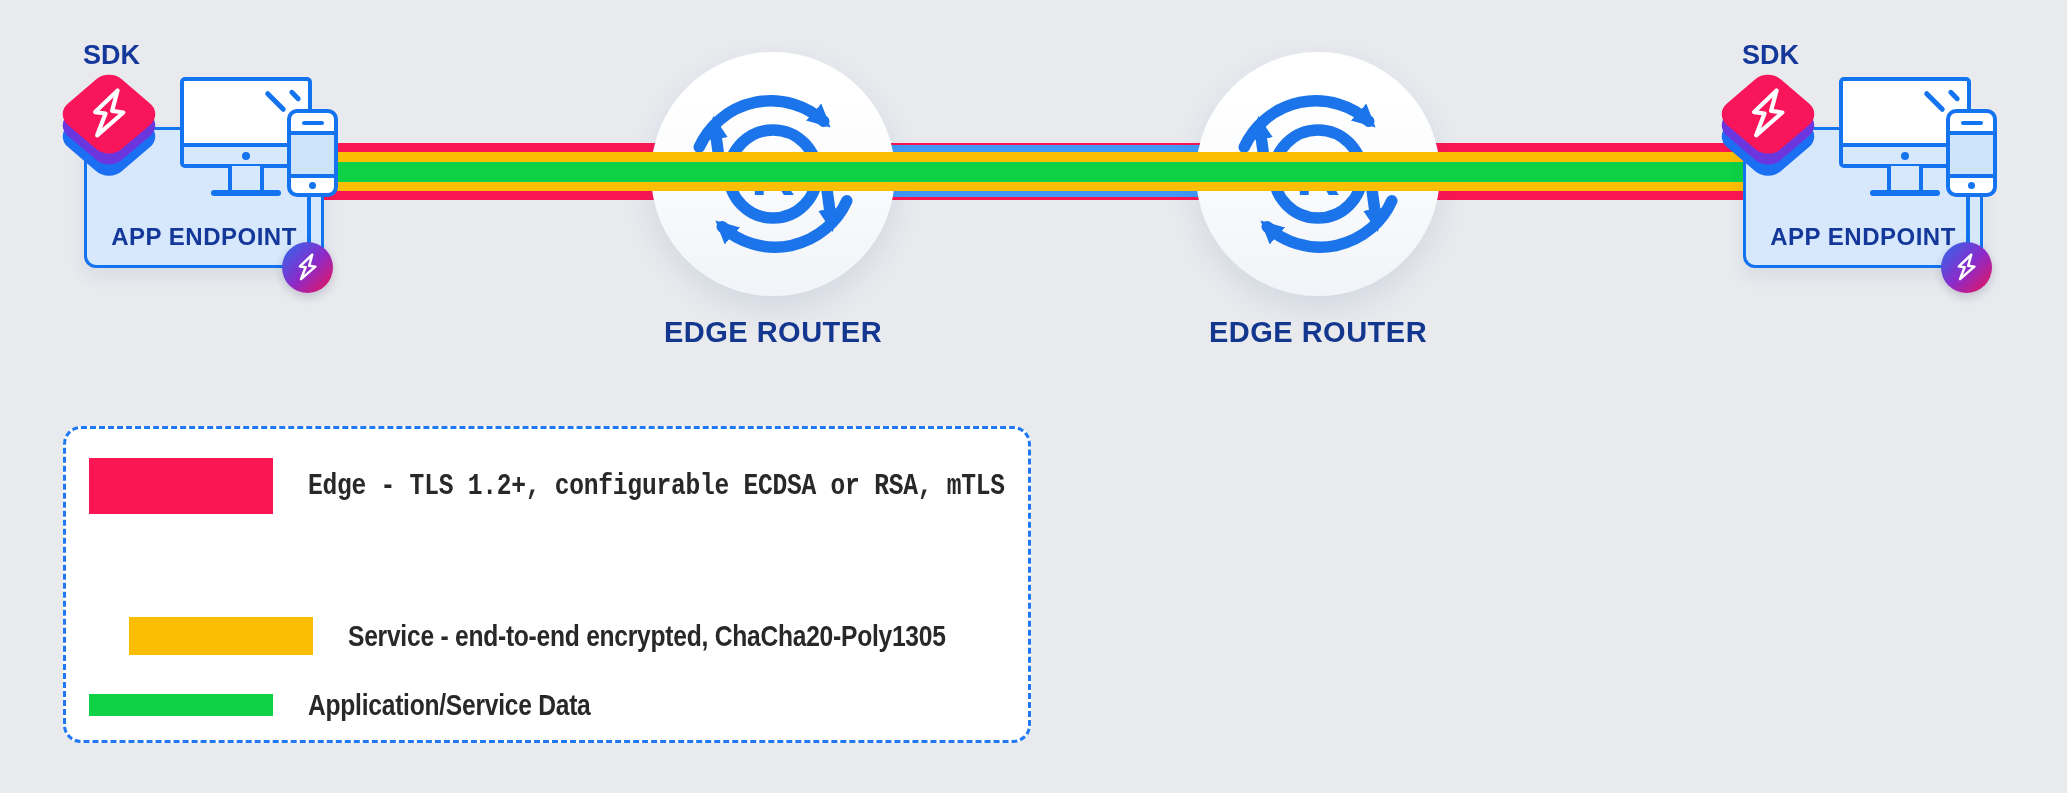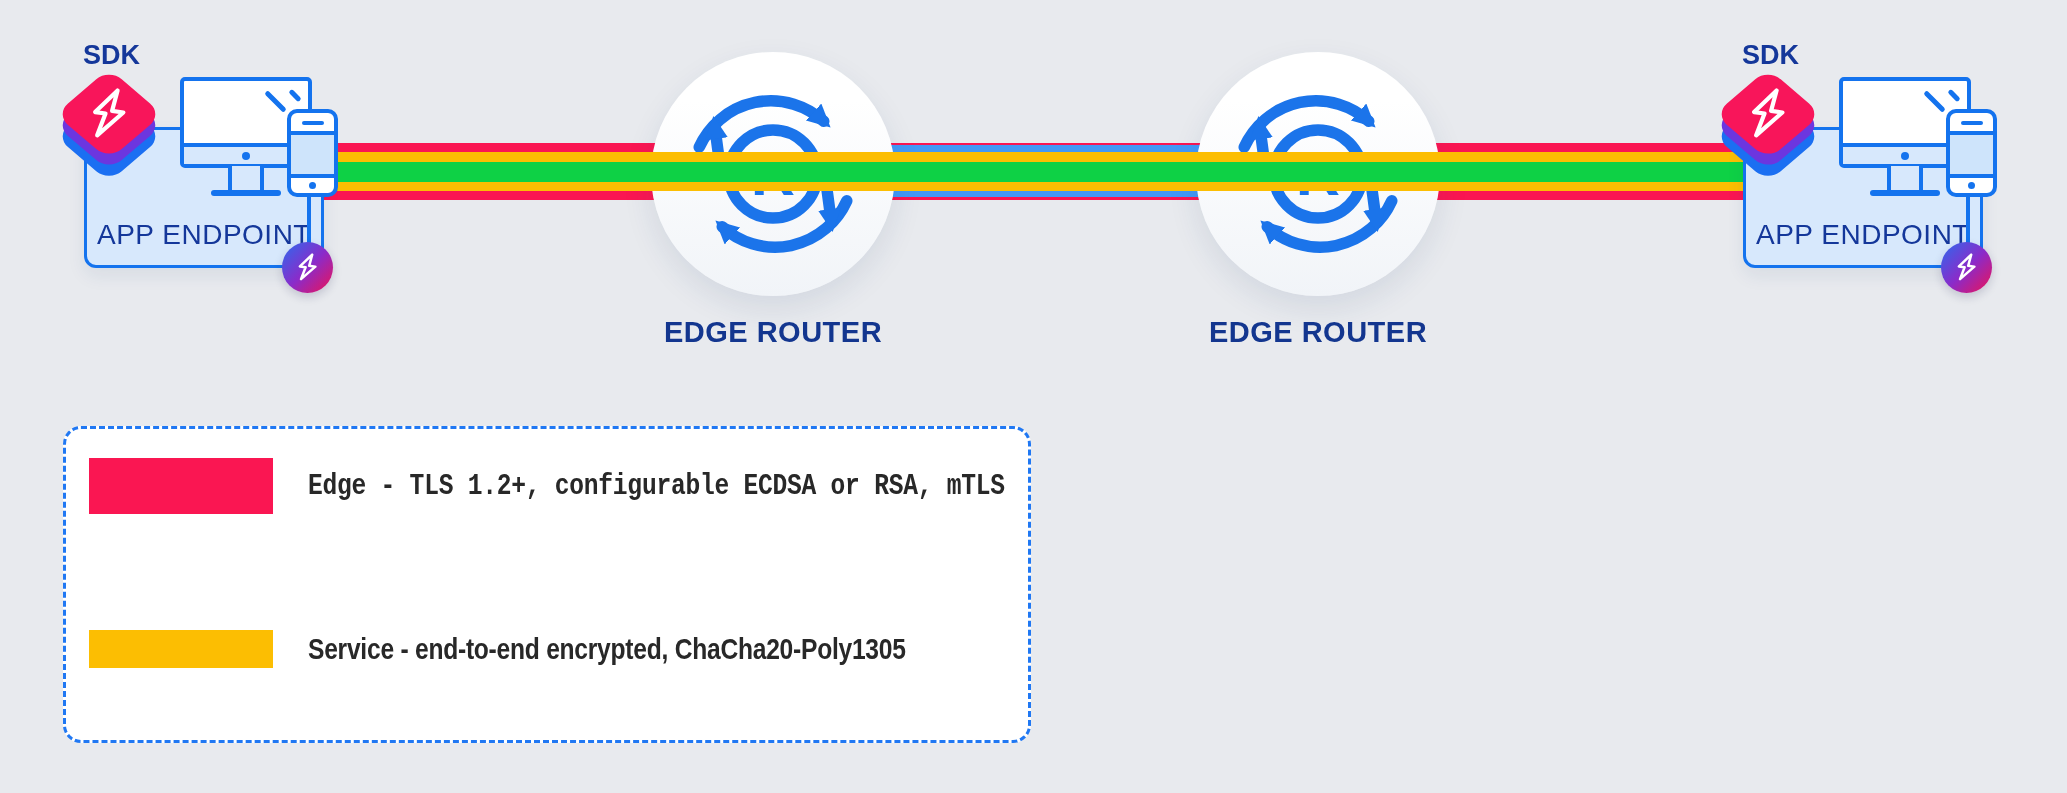--- a/index.html
+++ b/index.html
@@ -33,21 +33,21 @@
   .router-label.right{left:1196px;}
 
   
   .endpoint{position:absolute;top:0;width:0;height:0;z-index:5;color:#1473ee;}
   .endpoint.left{left:0;}
   .endpoint.right{left:1659px;}
   .ep-box{position:absolute;left:84px;top:127px;width:240px;height:141px;
           background:#d7e8fc;border:3px solid currentColor;border-radius:12px;
           box-sizing:border-box;z-index:1;box-shadow:0 8px 18px rgba(30,60,110,.08);}
   .ep-box-label{position:absolute;left:0;right:0;bottom:14px;text-align:center;
-          font-size:28px;font-weight:400;color:#14379a;letter-spacing:.5px;}
+          font-size:24px;font-weight:700;color:#14379a;letter-spacing:.5px;}
   .sdk-label{position:absolute;left:83px;top:40px;font-size:27px;font-weight:600;
           color:#14379a;z-index:4;}
   .connector{position:absolute;left:307px;top:194px;width:4px;height:52px;
           background:currentColor;z-index:2;}
   
   .monitor{position:absolute;left:180px;top:77px;width:132px;height:91px;background:#fff;
           border:4px solid currentColor;border-radius:5px;box-sizing:border-box;z-index:2;overflow:hidden;}
   .mon-bar{position:absolute;left:0;right:0;bottom:0;height:17px;background:#d7e8fc;
           border-top:4px solid currentColor;}
   .mon-dot{position:absolute;left:50%;bottom:4px;width:8px;height:8px;margin-left:-4px;
@@ -83,21 +83,21 @@
   .badge{position:absolute;left:282px;top:242px;width:51px;height:51px;border-radius:50%;
           z-index:6;display:flex;align-items:center;justify-content:center;
           box-shadow:0 4px 10px rgba(30,30,80,.18);}
 
   
   .legend{position:absolute;left:63px;top:426px;width:968px;height:317px;background:#fff;
           border:3px dashed #2078f3;border-radius:18px;box-sizing:border-box;z-index:6;}
   .legend-row{position:absolute;left:23px;right:16px;display:flex;align-items:center;}
   .legend-row.r0{top:29px;height:56px;font-family:Liberation Mono, monospace;}
   .legend-row.r1{top:111px;height:56px;}
-  .legend-row.r2{top:201px;height:38px;}
+  .legend-row.r2{top:188px;height:38px;margin-left:40px;}
   .legend-row.r3{top:265px;height:22px;}
   .swatch{width:184px;height:100%;flex:0 0 184px;}
   .legend-text{margin-left:35px;font-size:30px;font-weight:700;color:#282828;
           white-space:nowrap;display:inline-block;transform:scaleX(.82);
           transform-origin:left center;letter-spacing:-.3px;}
 
   svg text{font-family:"Liberation Sans",sans-serif;}
 </style>
 </head>
 <body>
@@ -217,15 +217,19 @@
 
   <div class="legend">
     <div class="legend-row r0">
       <div class="swatch" style="background: rgb(250, 22, 82);"></div>
       <span class="legend-text">Edge - TLS 1.2+, configurable ECDSA or RSA, mTLS</span>
     </div>
     <div class="legend-row r2">
       <div class="swatch" style="background: rgb(252, 190, 2);"></div>
       <span class="legend-text">Service - end-to-end encrypted, ChaCha20-Poly1305</span>
     </div>
+    <div class="legend-row r3">
+      <div class="swatch" style="background: rgb(14, 209, 69);"></div>
+      <span class="legend-text">Application/Service Data</span>
+    </div>
   </div>
 
 </div>
 
 </body></html>

